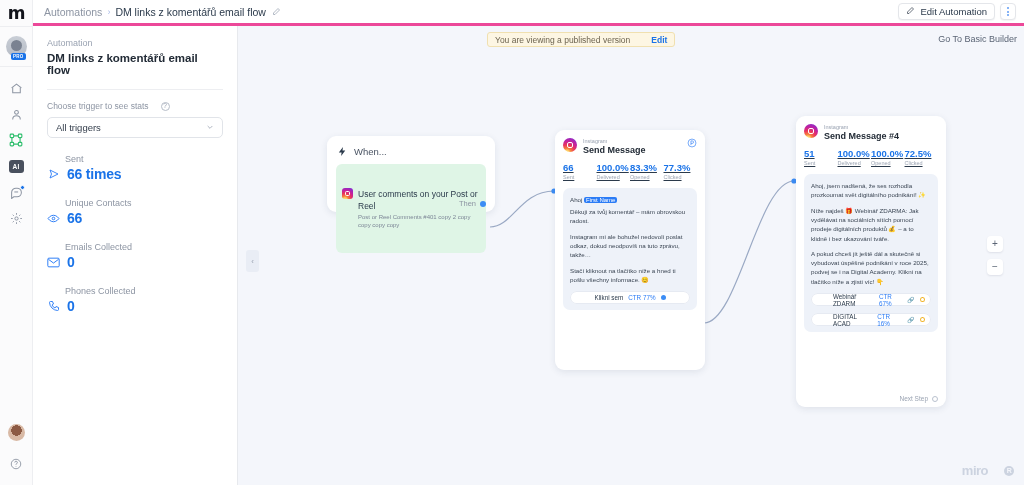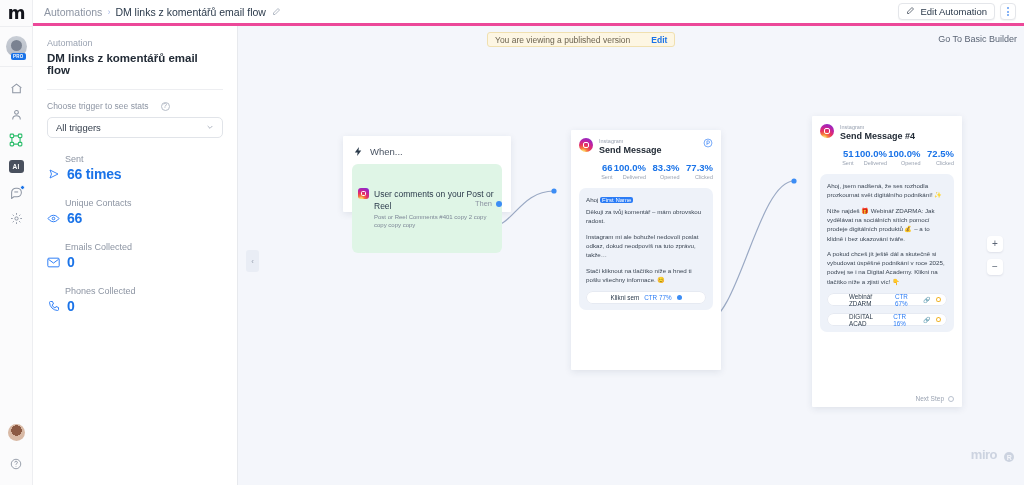--- a/index.html
+++ b/index.html
@@ -144,30 +144,30 @@
     color: #9aa3b2; font-size: 8px; cursor: pointer;
   }
   .zoom-ctl { position: absolute; right: 21px; top: 210px; display: flex; flex-direction: column; gap: 7px; }
   .zoom-btn {
     width: 16px; height: 16px; border-radius: 4px; background: #fff;
     box-shadow: 0 1px 2px rgba(30,40,70,.10);
     display: flex; align-items: center; justify-content: center; font-size: 10px; color: #5b6575;
     cursor: pointer; line-height: 1;
   }
   .miro-wm {
-    position: absolute; right: 10px; bottom: 23px; display: flex; align-items: flex-end; gap: 7px;
+    position: absolute; right: 10px; bottom: 7px; display: flex; align-items: center; gap: 16px;
     color: #ccd3e0; font-size: 13px; font-weight: bold; letter-spacing: -.5px;
   }
   .miro-wm .r {
     width: 10px; height: 10px; border-radius: 50%; background: #ccd3e0; color: #f4f6fb;
     font-size: 7px; display: flex; align-items: center; justify-content: center; font-weight: bold;
   }
 
   
-  .node { position: absolute; background: #fff; border-radius: 1px; box-shadow: 0 2px 7px rgba(40,55,90,.10); margin-left: 16px; }
+  .node { position: absolute; background: #fff; border-radius: 9px; box-shadow: 0 2px 7px rgba(40,55,90,.10); }
 
   .node-trigger { left: 89px; top: 110px; width: 168px; padding: 9px 9px 0 9px; height: 76px; }
   .trig-head { display: flex; align-items: center; gap: 6px; font-size: 9.5px; color: #4a5463; }
   .bolt { width: 12px; height: 12px; display: flex; align-items: center; justify-content: center; color: #2b3a4b; }
   .trig-box {
     margin-top: 7px; background: #dff5e6; border-radius: 6px; padding: 23px 6px;
     display: flex; gap: 5px;
   }
   .ig-badge {
     width: 11px; height: 11px; border-radius: 3px; flex: 0 0 auto; margin-top: 1px;
@@ -192,21 +192,21 @@
   .ig-circle {
     width: 14px; height: 14px; border-radius: 50%; flex: 0 0 auto;
     background: radial-gradient(circle at 28% 105%, #fdd36a 0 12%, #f67b3c 25%, #e8335e 45%, #c3229e 65%, #7c2bd6 95%);
     display: flex; align-items: center; justify-content: center;
   }
   .ig-circle i { width: 6px; height: 6px; border: 1.2px solid #fff; border-radius: 2px; display: block; }
   .msg-chan { font-size: 5.5px; color: #9aa3b2; line-height: 1.1; }
   .msg-name { font-size: 9px; color: #222b36; font-weight: bold; margin-top: 1px; }
   .msg-badge { margin-left: auto; color: #4b8ef7; display: flex; align-items: center; }
   .stats-row { display: flex; margin-top: 7px; }
-  .stat-cell { flex: 1; text-align: right; }
+  .stat-cell { flex: 1; text-align: left; text-decoration: underline; }
   .stat-cell .v { font-size: 9.5px; font-weight: bold; color: #1a73e8; }
   .stat-cell .k { font-size: 5.5px; color: #9aa3b2; margin-top: 1px; }
   .bubble {
     margin-top: 8px; background: #eef2f9; border-radius: 7px; padding: 7px 7px 6px 7px;
   }
   .bubble p { font-size: 6.2px; line-height: 1.5; color: #3b4654; }
   .bubble p + p { margin-top: 6px; }
   .pill-var {
     background: #2b7cf6; color: #fff; padding: 0 2px; border-radius: 2px; font-size: 6px;
   }

